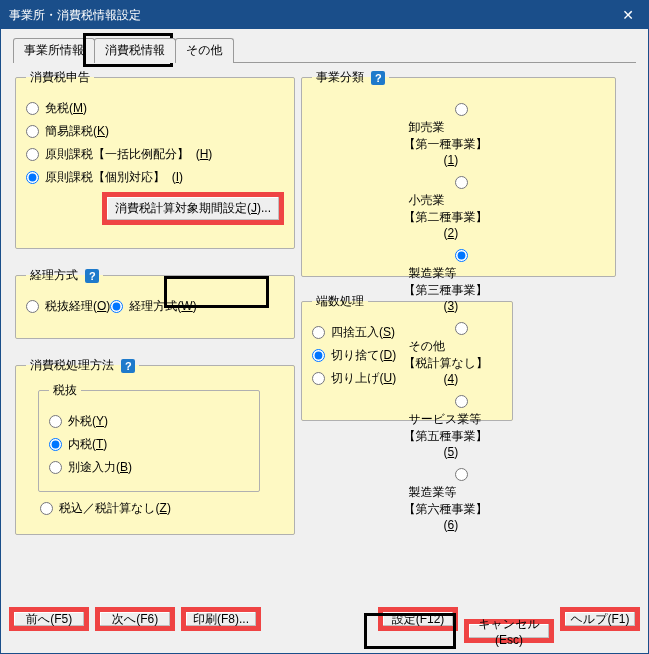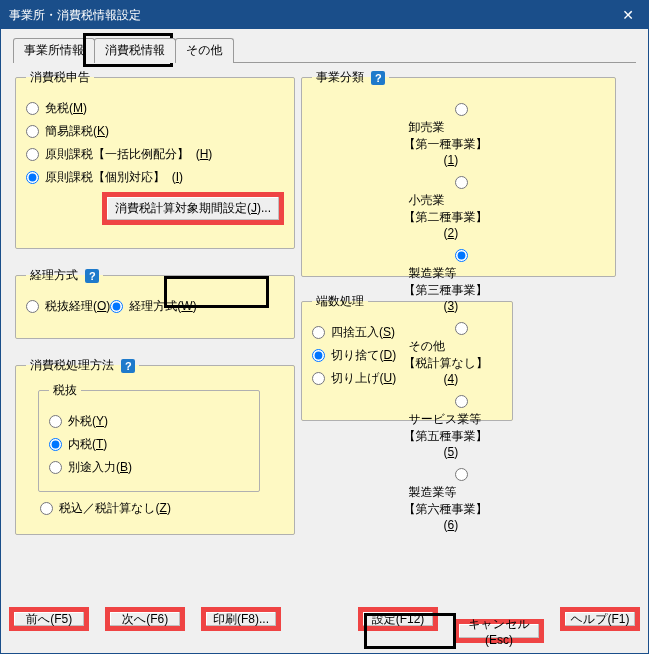--- a/index.html
+++ b/index.html
@@ -139,21 +139,21 @@
     font-size: 12px;
     cursor: pointer;
     box-shadow: inset -1px -1px 0 #c0c0c0, inset 1px 1px 0 #fff;
   }
   .footer {
     position: absolute;
     left: 8px;
     right: 8px;
     bottom: 10px;
     display: flex;
-    gap: 16px;
+    gap: 6px;
     align-items: center;
   }
   .footer .spacer { flex: 1; }
   .footer .btn {
     width: 80px;
     height: 24px;
     text-align: center;
     padding: 0;
     display: flex;
     align-items: center;

